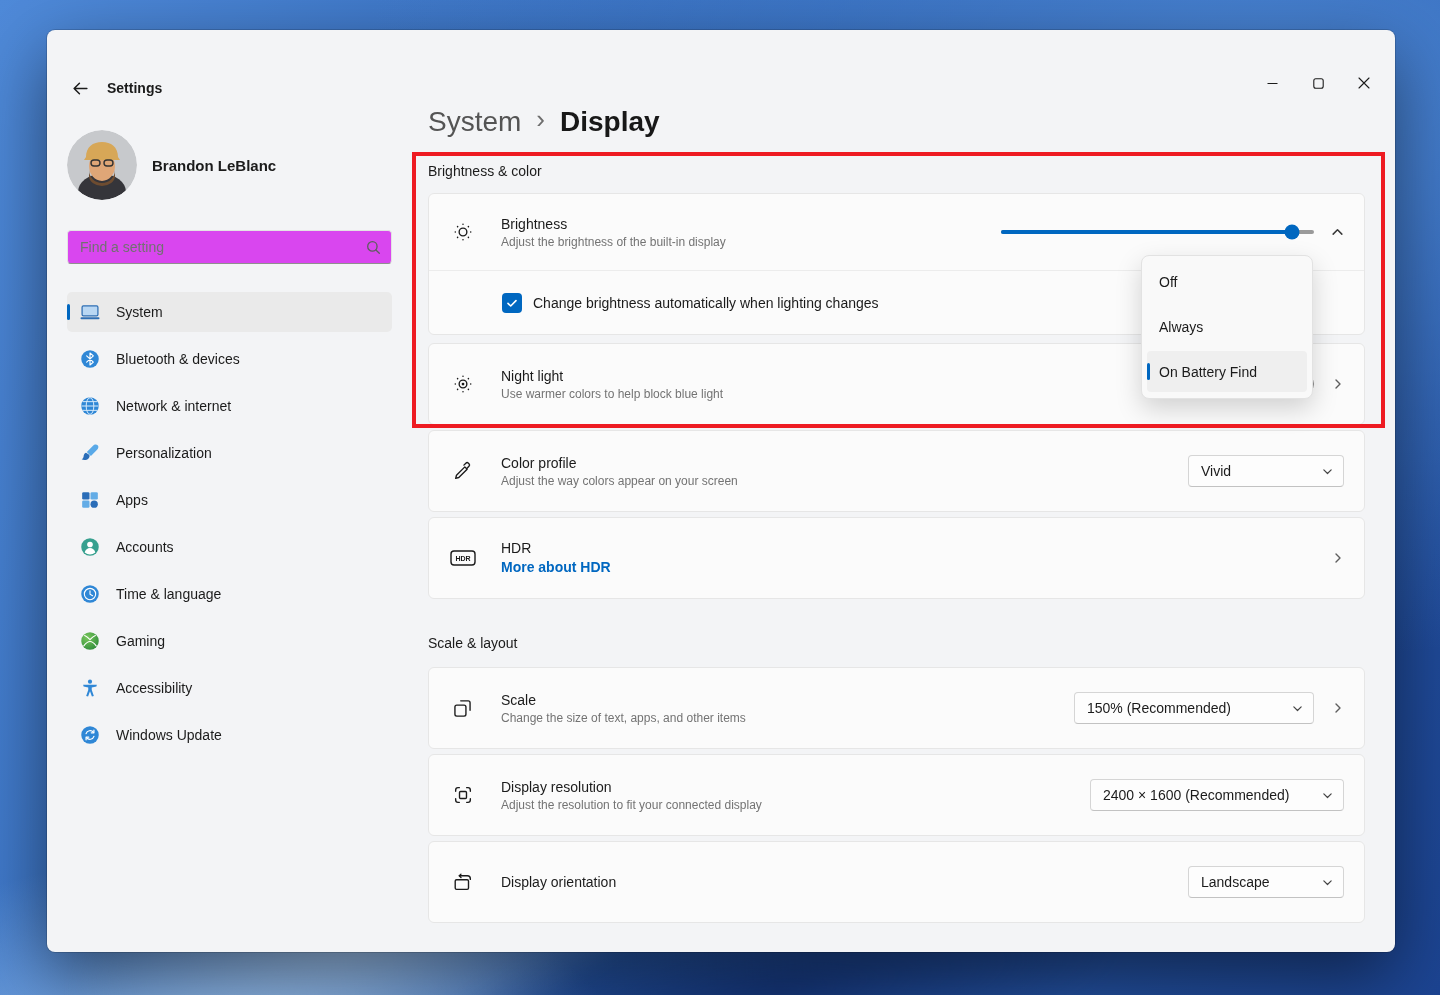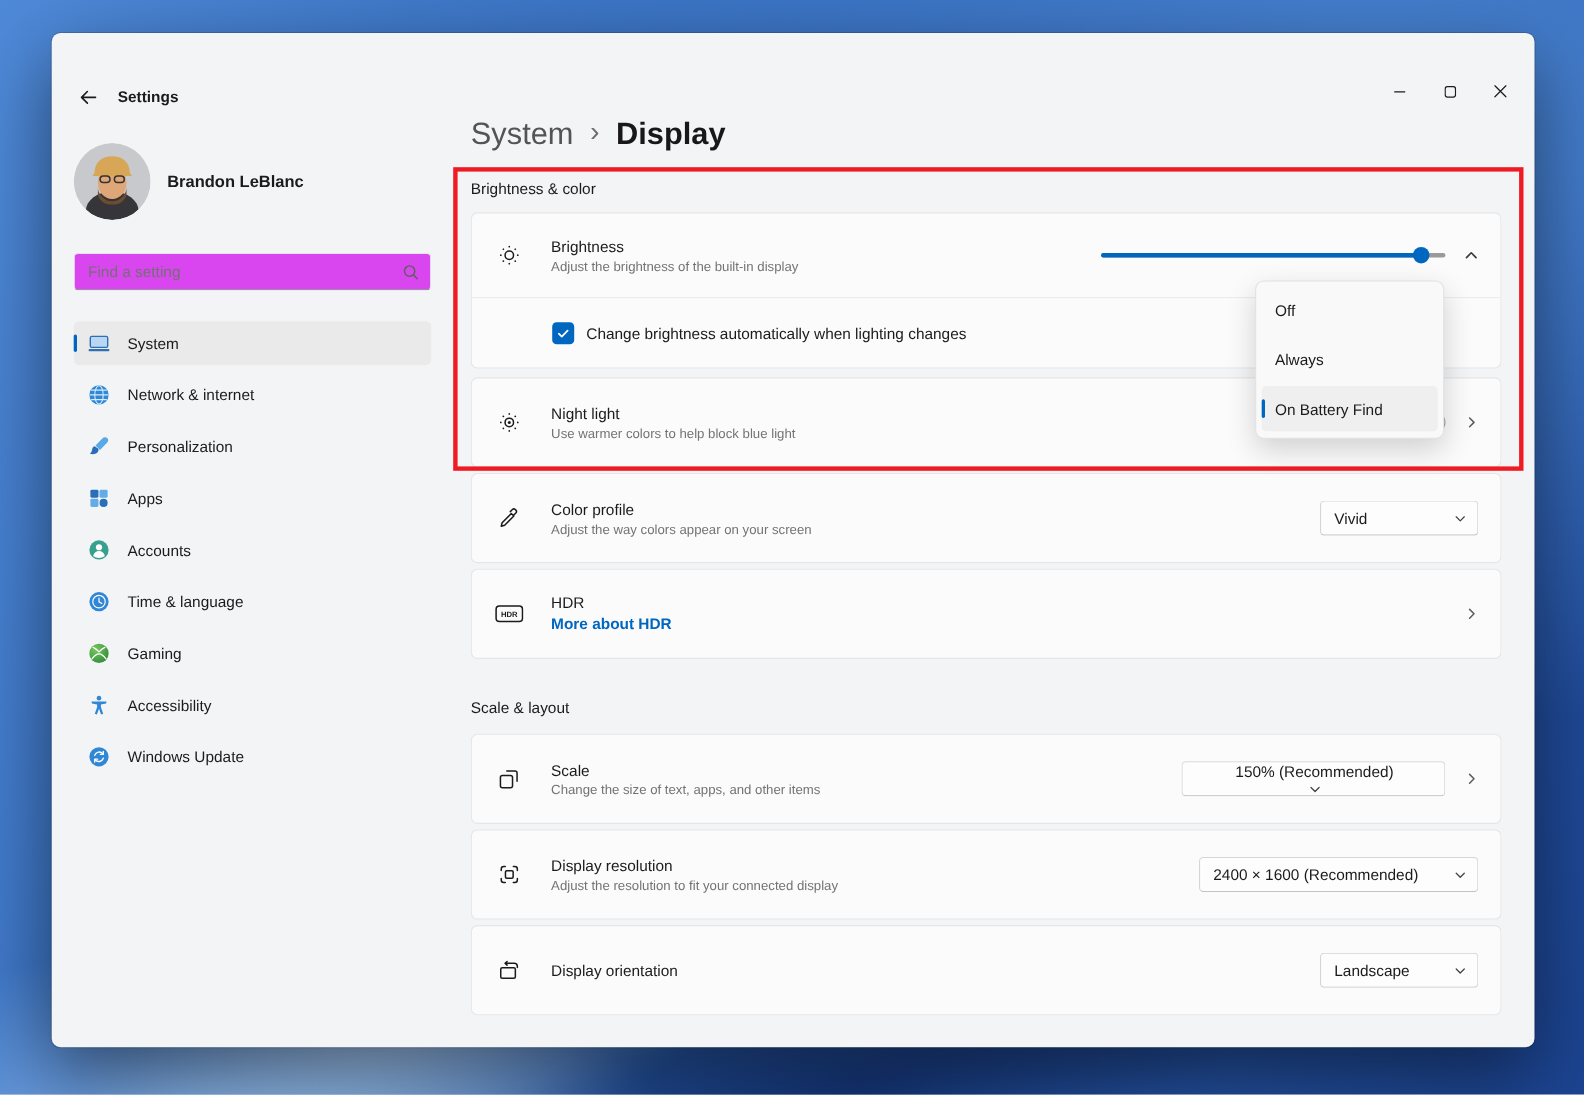--- a/index.html
+++ b/index.html
@@ -94,21 +94,21 @@
   .state-label { font-size: 14px; color: #1b1b1b; }
   .toggle { width: 42px; height: 20px; border: 1px solid #8a8a8a; border-radius: 11px;
     background: #fdfdfd; position: relative; margin-left: 12px; cursor: pointer; flex: none; }
   .toggle .tknob { position: absolute; left: 3px; top: 3px; width: 12px; height: 12px;
     border-radius: 50%; background: #5a5a5a; }
   .chev-r { margin-left: 18px; width: 12px; display: flex; justify-content: center; cursor: pointer; }
 
   .dropdown { height: 32px; background: #fdfdfd; border: 1px solid #d5d5d5; border-bottom-color: #c2c2c2;
     border-radius: 4px; display: flex; align-items: center; justify-content: space-between;
     padding: 0 10px 0 12px; font-size: 14px; color: #1b1b1b; cursor: pointer; flex: none; }
-  .w148 { width: 144px; } .w220 { width: 240px; flex-direction: column; } .w254 { width: 254px; }
+  .w148 { width: 156px; } .w220 { width: 240px; } .w254 { width: 254px; }
 
   
   .flyout { position: absolute; left: 1094px; top: 225px; width: 172px; z-index: 40;
     background: #f9f9f9; border: 1px solid #e2e2e2; border-radius: 8px; padding: 5px 0 2px;
     box-shadow: 0 10px 26px rgba(0,0,0,.17); }
   .fly-item { position: relative; height: 41px; display: flex; align-items: center;
     margin: 0 5px 4px; padding-left: 12px; border-radius: 4px; font-size: 14px;
     color: #1b1b1b; cursor: pointer; }
   .fly-item.selected { background: #efefef; }
   .fly-pill { position: absolute; left: 0; top: 12px; width: 3px; height: 17px;
@@ -190,20 +190,29 @@
               <rect x="2.5" y="4.6" width="19" height="12" rx="1.6" fill="#b9d7f3" stroke="#2f6fb4" stroke-width="1.5"></rect>
               <rect x="0.6" y="18.4" width="22.8" height="2.4" rx="1.2" fill="#2f6fb4"></rect>
             </svg>
         </span>
         <span>System</span>
       </div>
       <div class="nav-item">
         <span class="nicon">
           <svg width="20" height="20" viewBox="0 0 24 24">
               <circle cx="12" cy="12" r="10.5" fill="#2f87d6"></circle>
+              <path d="M8 8.2l8 7.6-4 3.4V4.8l4 3.4-8 7.6" fill="none" stroke="#fff" stroke-width="1.4" stroke-linejoin="round" stroke-linecap="round"></path>
+            </svg>
+        </span>
+        <span>Bluetooth &amp; devices</span>
+      </div>
+      <div class="nav-item">
+        <span class="nicon">
+          <svg width="20" height="20" viewBox="0 0 24 24">
+              <circle cx="12" cy="12" r="10.5" fill="#2f87d6"></circle>
               <ellipse cx="12" cy="12" rx="4.6" ry="10" fill="none" stroke="#d8ebfb" stroke-width="1.2"></ellipse>
               <path d="M1.8 12h20.4M3.4 6.8h17.2M3.4 17.2h17.2" stroke="#d8ebfb" stroke-width="1.2" fill="none"></path>
             </svg>
         </span>
         <span>Network &amp; internet</span>
       </div>
       <div class="nav-item">
         <span class="nicon">
           <svg width="20" height="20" viewBox="0 0 24 24">
               <path d="M21.2 2.8c-1.6-1.6-4.1-1-5.6.5L8.2 10.7l4.9 4.9 7.4-7.4c1.5-1.5 2.3-3.8.7-5.4z" fill="#59a9e8"></path>

